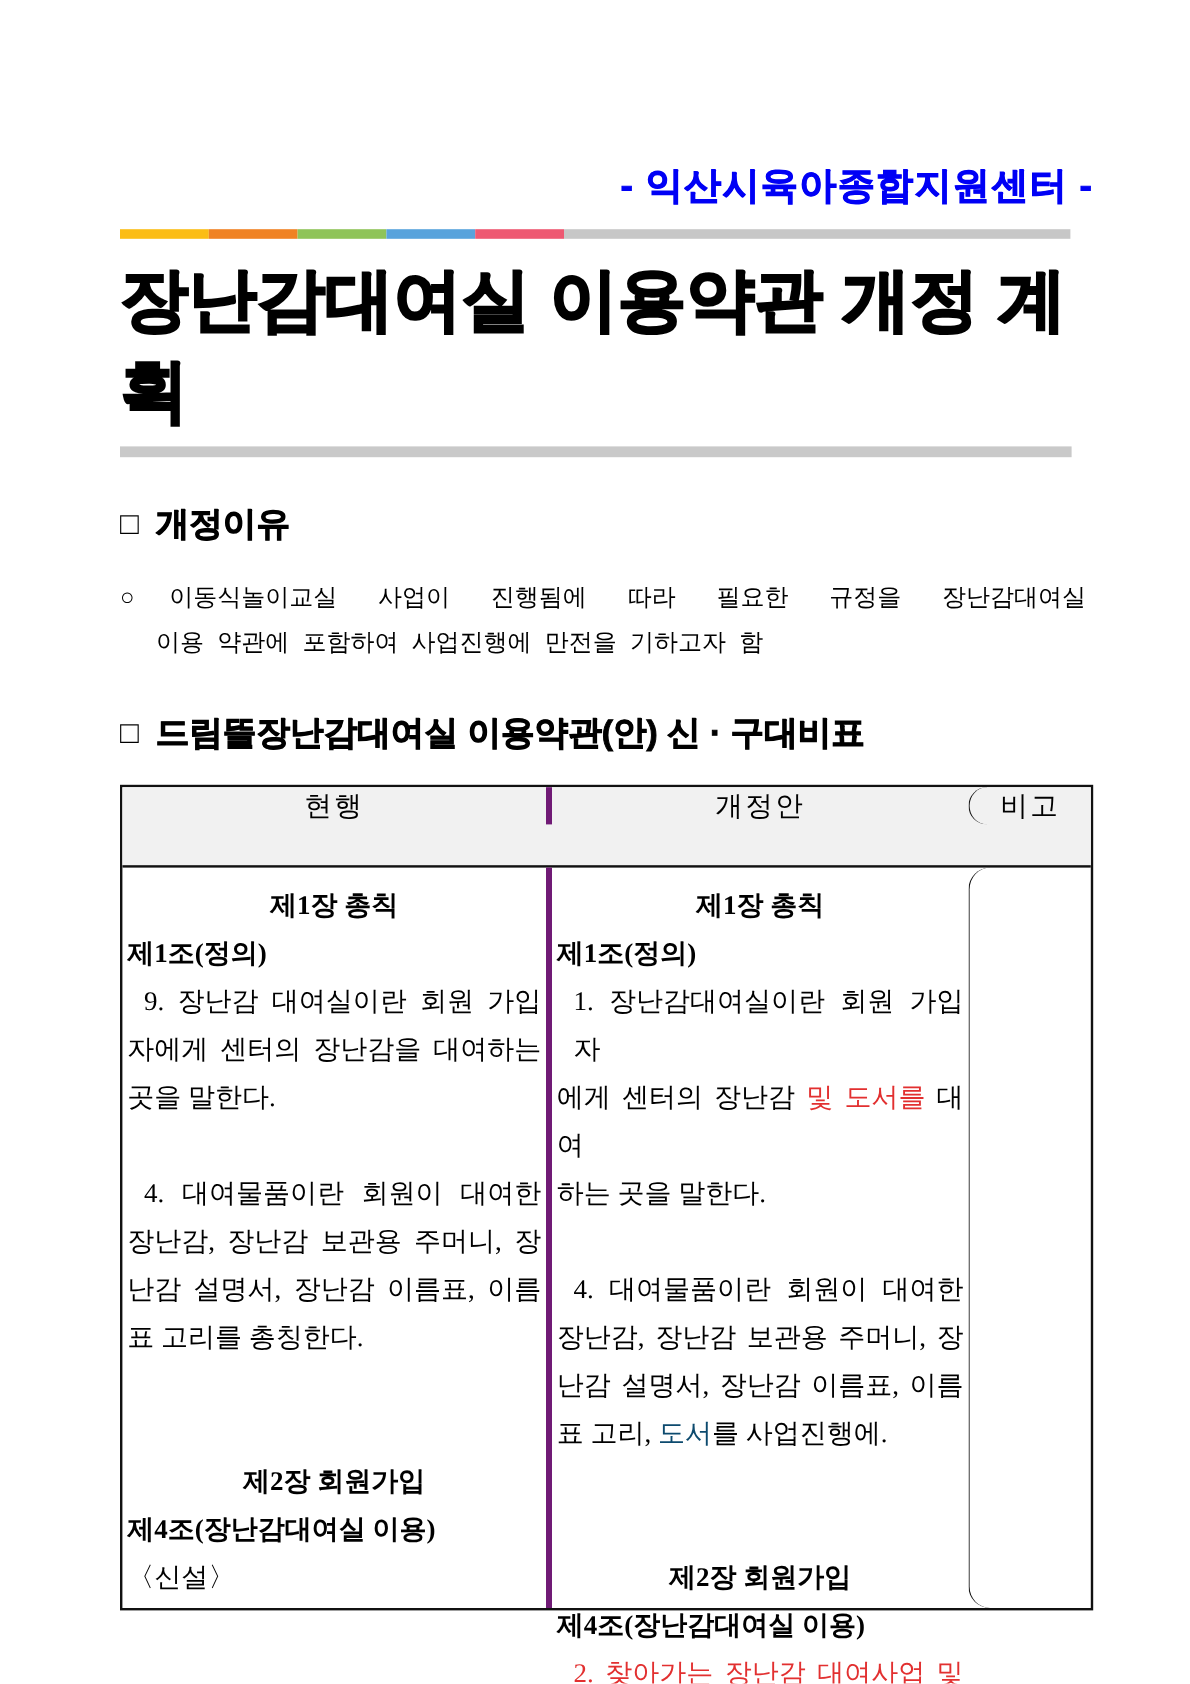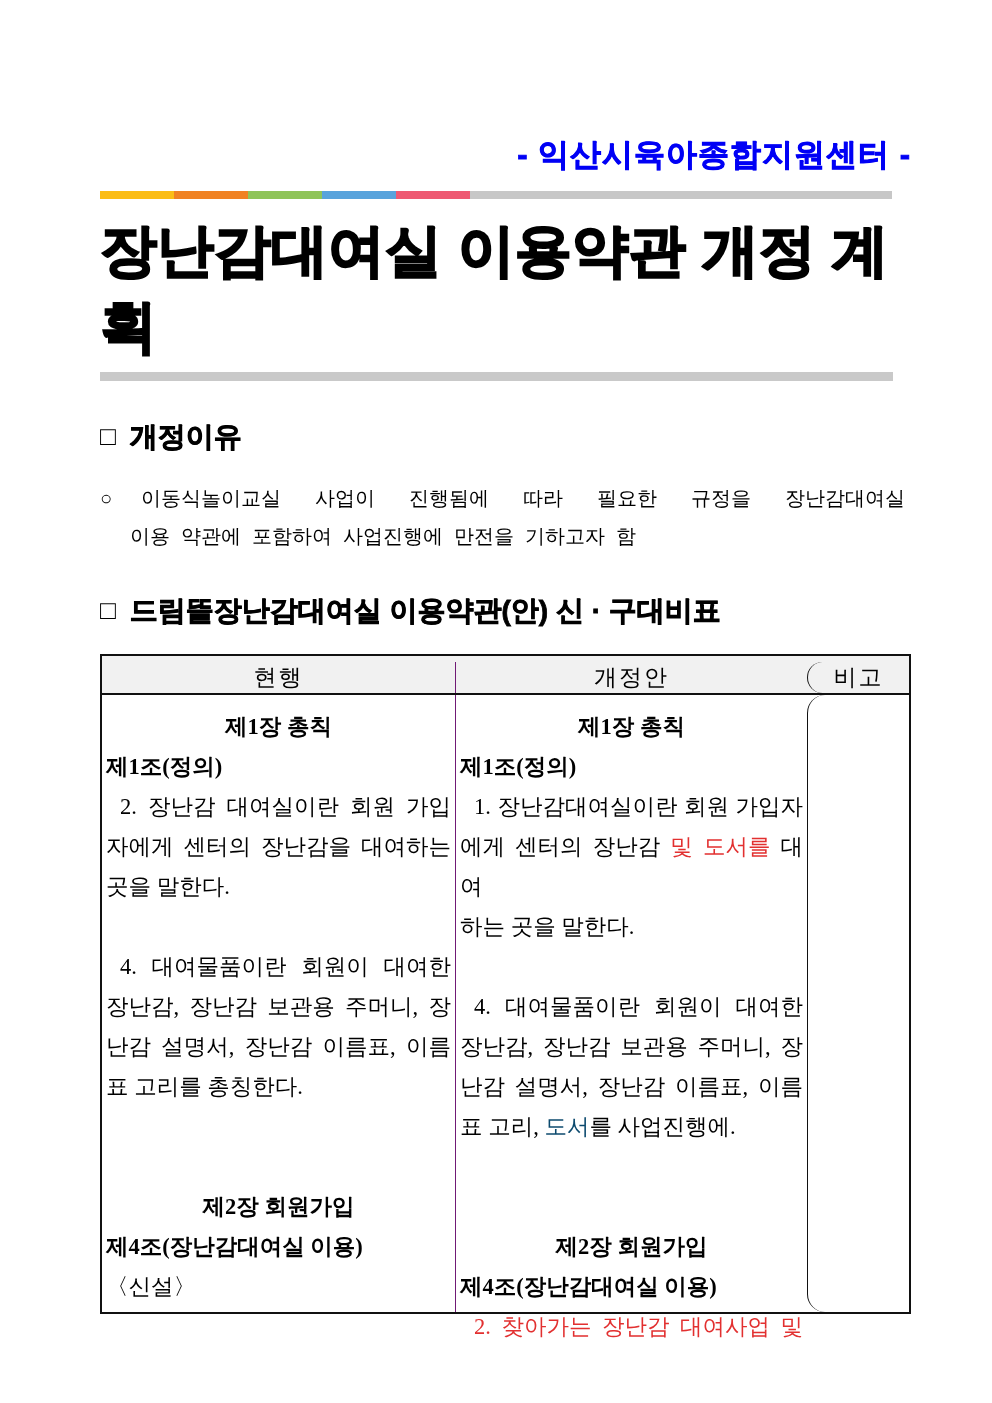--- a/index.html
+++ b/index.html
@@ -59,31 +59,31 @@
   .sh-2 { margin-top:40px; }
 
   
   .intro { margin-top:26px; width:805px; font-size:20px; line-height:38px; }
   .intro .jline { text-align:justify; text-align-last:justify; white-space:pre-wrap; }
   .intro .iline { padding-left:30px; word-spacing:6px; }
 
   
   .cmp-table { margin-top:27px; width:811px; border:2px solid #111; }
   .cmp-head {
-    display:flex; height:39px; align-items:flex-end;
+    display:flex; height:67px; align-items:flex-start;
     border-bottom:2px solid #111;
   }
   .cmp-head .hcol {
     display:flex; align-items:center; justify-content:center;
     font-size:23px; letter-spacing:2px;
   }
   .cmp-body { display:flex; height:617px; align-items:stretch; }
   .cmp-body .bcol { padding:12px 4px 0 4px; }
   .c1 { flex:0 0 353px; }
-  .c2 { flex:0 0 352px; border-left:1px solid #701a75; }
+  .c2 { flex:0 0 352px; border-left:5px solid #701a75; }
   .c3 { flex:1; border-left:1px solid #111;border-radius:18px; }
 
   .tl { font-size:22.5px; line-height:40px; min-height:40px; }
   .tl.center-bold { text-align:center; font-weight:bold; }
   .tl.bold { font-weight:bold; }
   .tl.just { text-align:justify; text-align-last:justify; }
   .tl.ind { padding-left:14px; }
 </style>
 </head>
 <body>
@@ -123,21 +123,21 @@
   <div class="cmp-table">
     <div class="cmp-head" style="background: rgb(241, 241, 241);">
       <div class="hcol c1">현행</div>
       <div class="hcol c2">개정안</div>
       <div class="hcol c3">비고</div>
     </div>
     <div class="cmp-body">
       <div class="bcol c1" id="col-current">
           <div class="tl center-bold"><span>제1장 총칙</span></div>
           <div class="tl bold"><span>제1조(정의)</span></div>
-          <div class="tl just ind"><span>2. 장난감 대여실이란 회원 가입</span></div>
+          <div class="tl just ind"><span>9. 장난감 대여실이란 회원 가입</span></div>
           <div class="tl just"><span>자에게 센터의 장난감을 대여하는</span></div>
           <div class="tl plain"><span>곳을 말한다.</span></div>
           <div class="tl blank">&nbsp;</div>
           <div class="tl just ind"><span>4. 대여물품이란 회원이 대여한</span></div>
           <div class="tl just"><span>장난감, 장난감 보관용 주머니, 장</span></div>
           <div class="tl just"><span>난감 설명서, 장난감 이름표, 이름</span></div>
           <div class="tl plain"><span>표 고리를 총칭한다.</span></div>
           <div class="tl blank">&nbsp;</div>
           <div class="tl blank">&nbsp;</div>
           <div class="tl center-bold"><span>제2장 회원가입</span></div>

